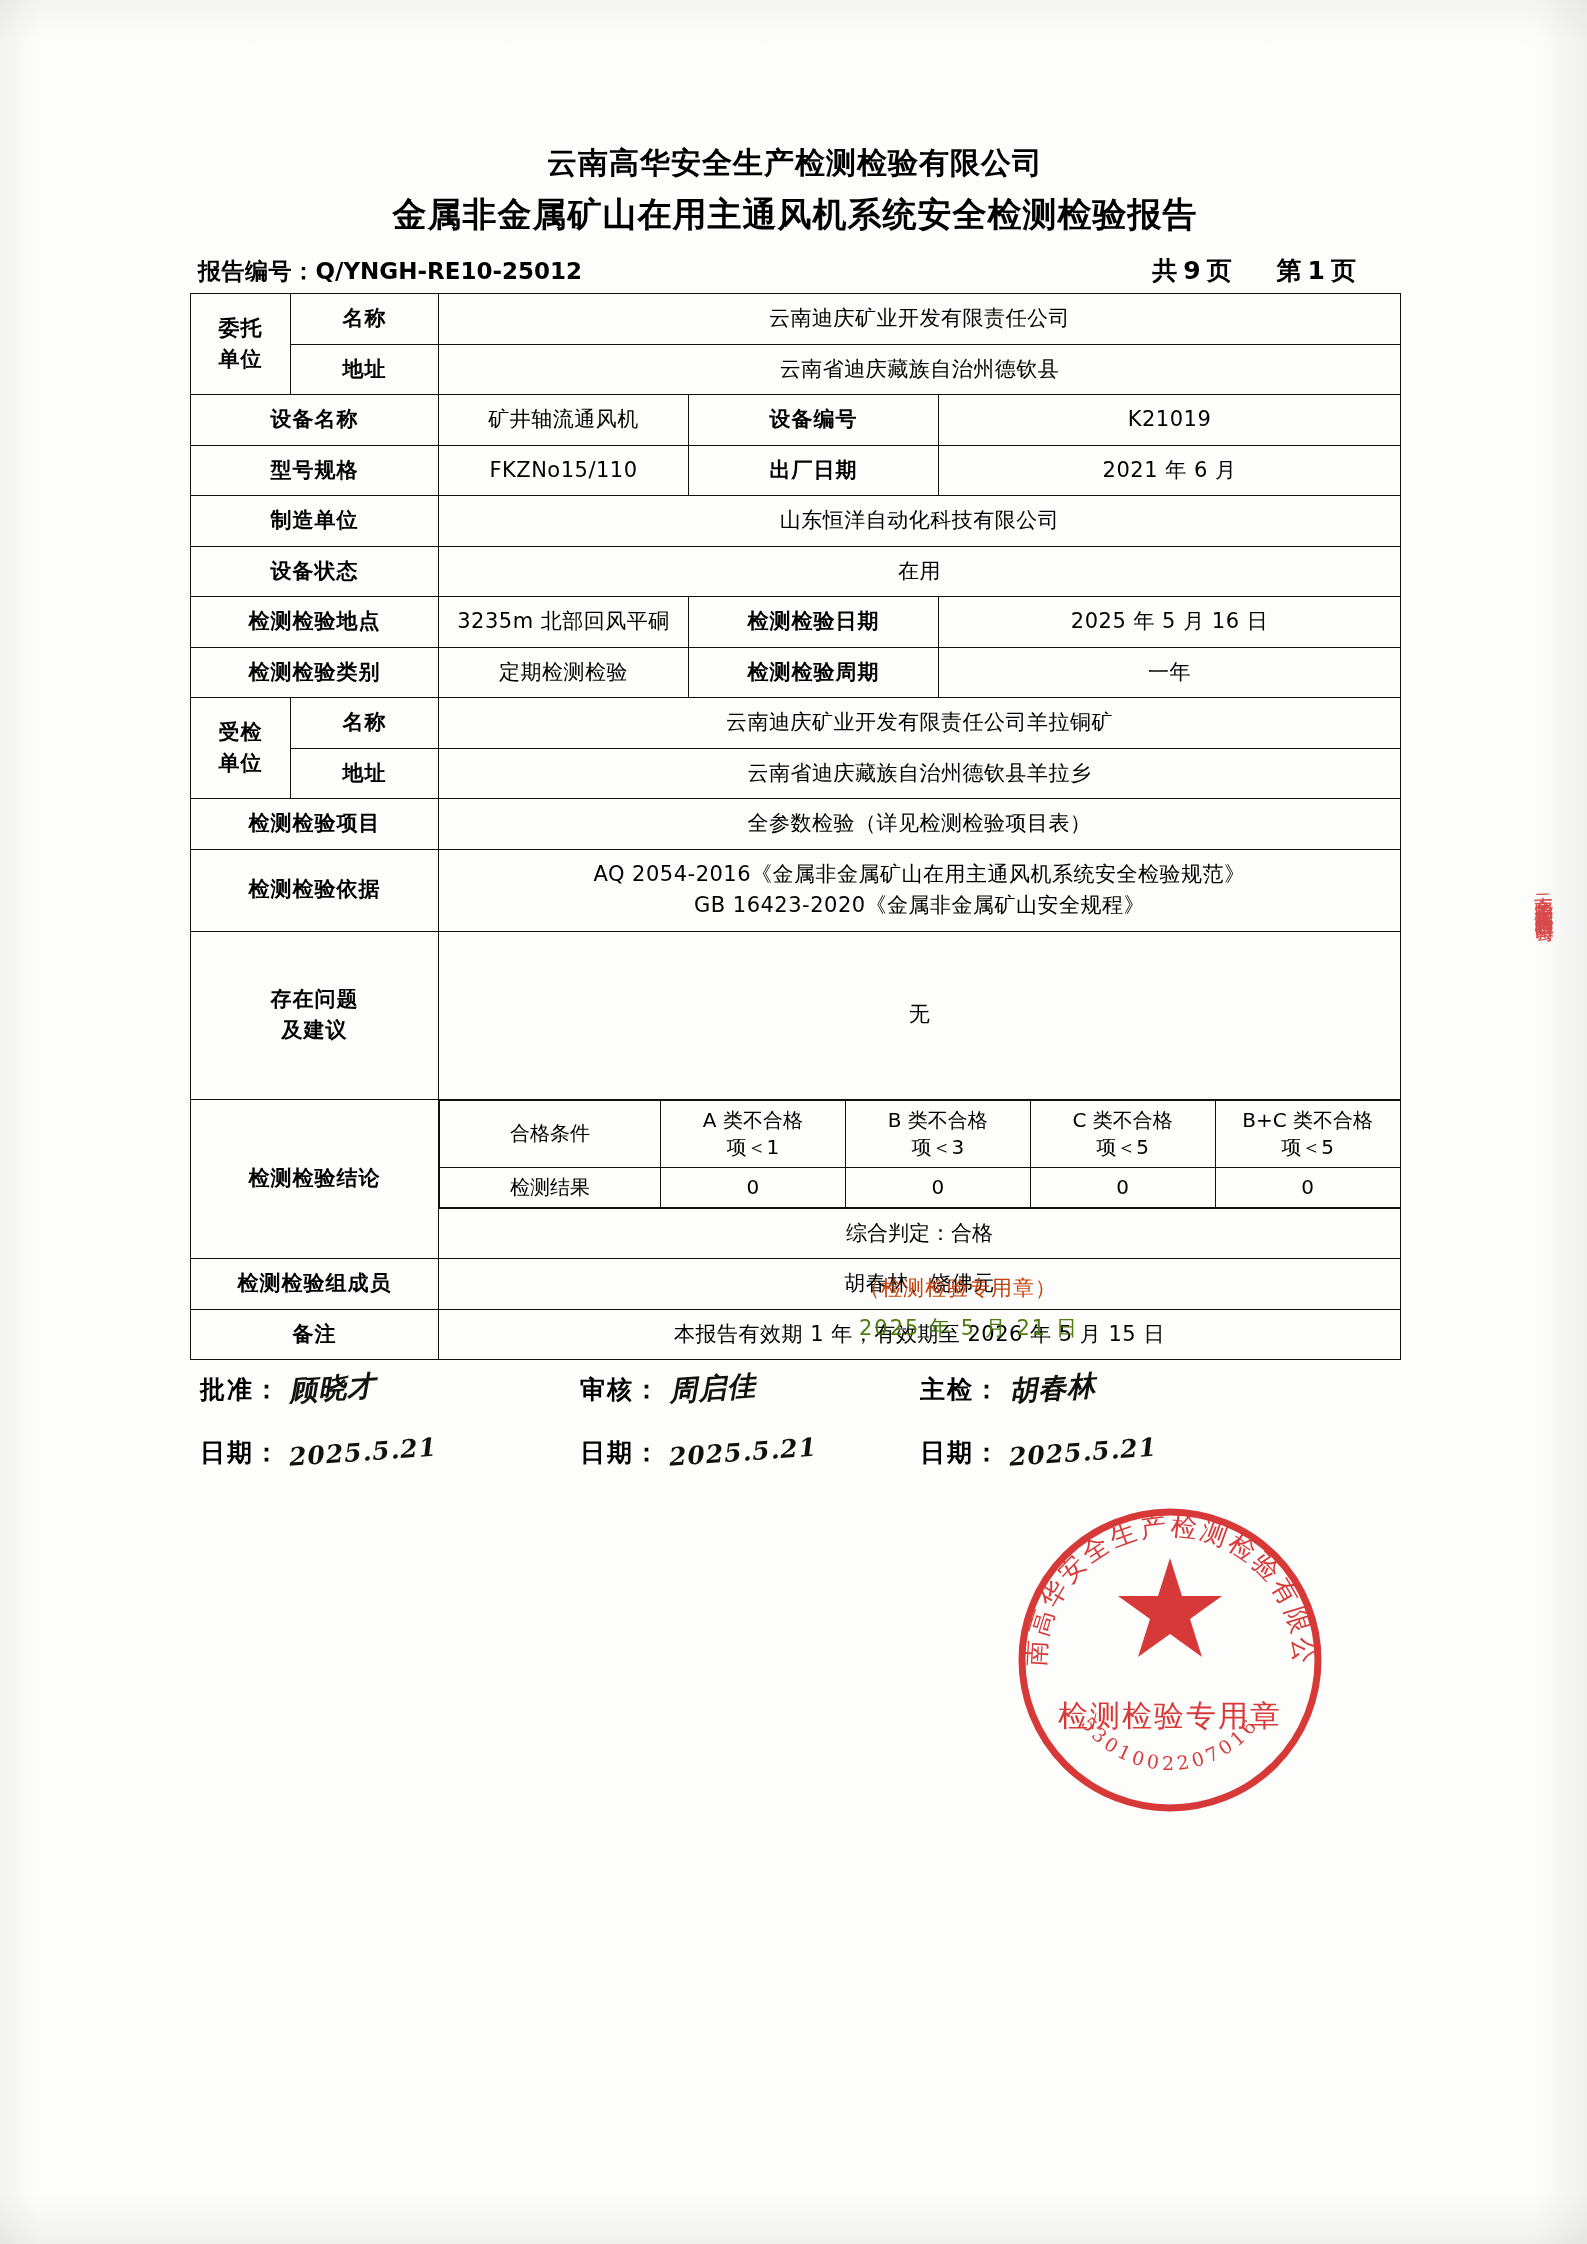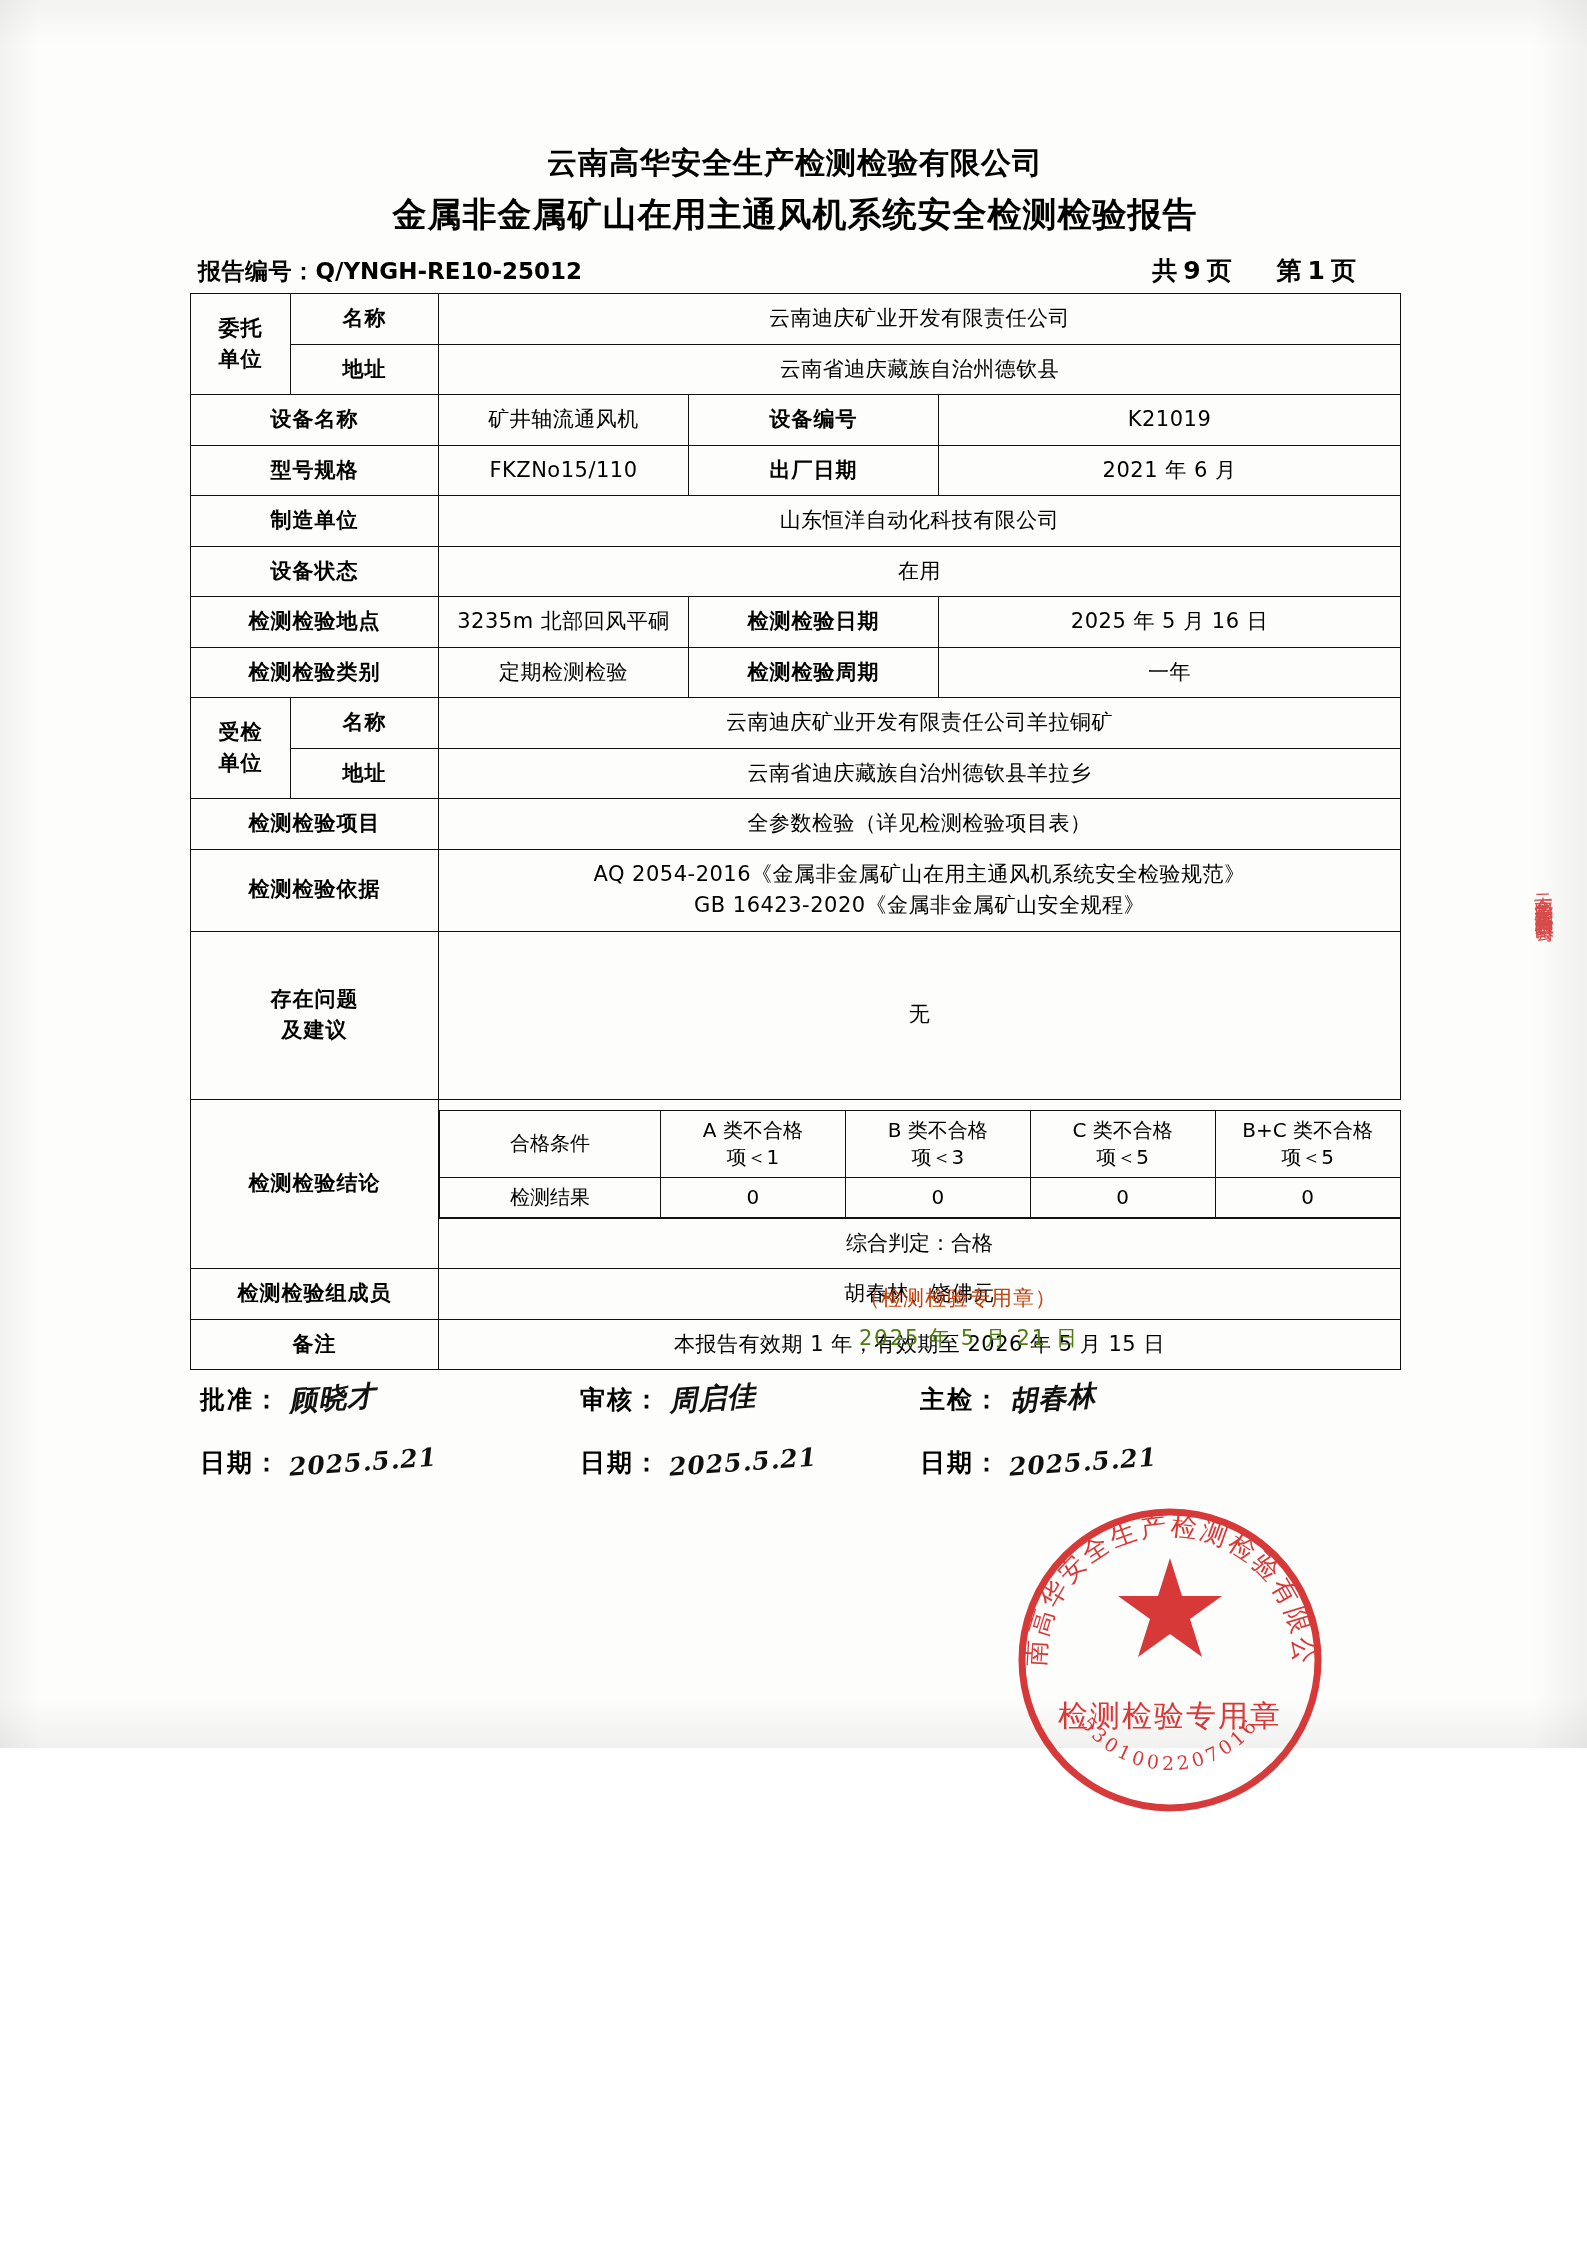--- a/index.html
+++ b/index.html
@@ -12,21 +12,21 @@
     height: 2244px;
     position: relative;
     font-family: "DejaVu Sans", "Liberation Sans", sans-serif;
     color: #000;
     overflow: hidden;
   }
   .page {
     position: absolute;
     left: 0; top: 0;
     width: 1587px;
-    height: 1748px;
+    height: 2244px;
     background: #fdfdfb;
   }
   
   .page::before {
     content: "";
     position: absolute;
     inset: 0;
     background: linear-gradient(90deg, rgba(0,0,0,0.045) 0px, rgba(0,0,0,0) 40px,
                 rgba(0,0,0,0) calc(100% - 55px), rgba(0,0,0,0.05) 100%),
                 linear-gradient(180deg, rgba(0,0,0,0.04) 0px, rgba(0,0,0,0) 45px,
@@ -111,21 +111,20 @@
   td.left { text-align: left; padding-left: 18px; }
   .two-line { line-height: 1.6; }
 
   .tall-problem { height: 168px; }
   .concl-label { font-weight: bold; font-size: 23px; letter-spacing: 1px; }
 
   table.inner {
     border-collapse: collapse;
     width: 100%;
     table-layout: fixed;
-    margin-top: 10px;
   }
   table.inner td {
     border: 1.6px solid #111;
     font-size: 20px;
     padding: 6px 4px;
     text-align: center;
     line-height: 1.35;
   }
   table.inner td.hdr { font-size: 20px; }
   .no-border-outer { border: none !important; padding: 0 !important; }

